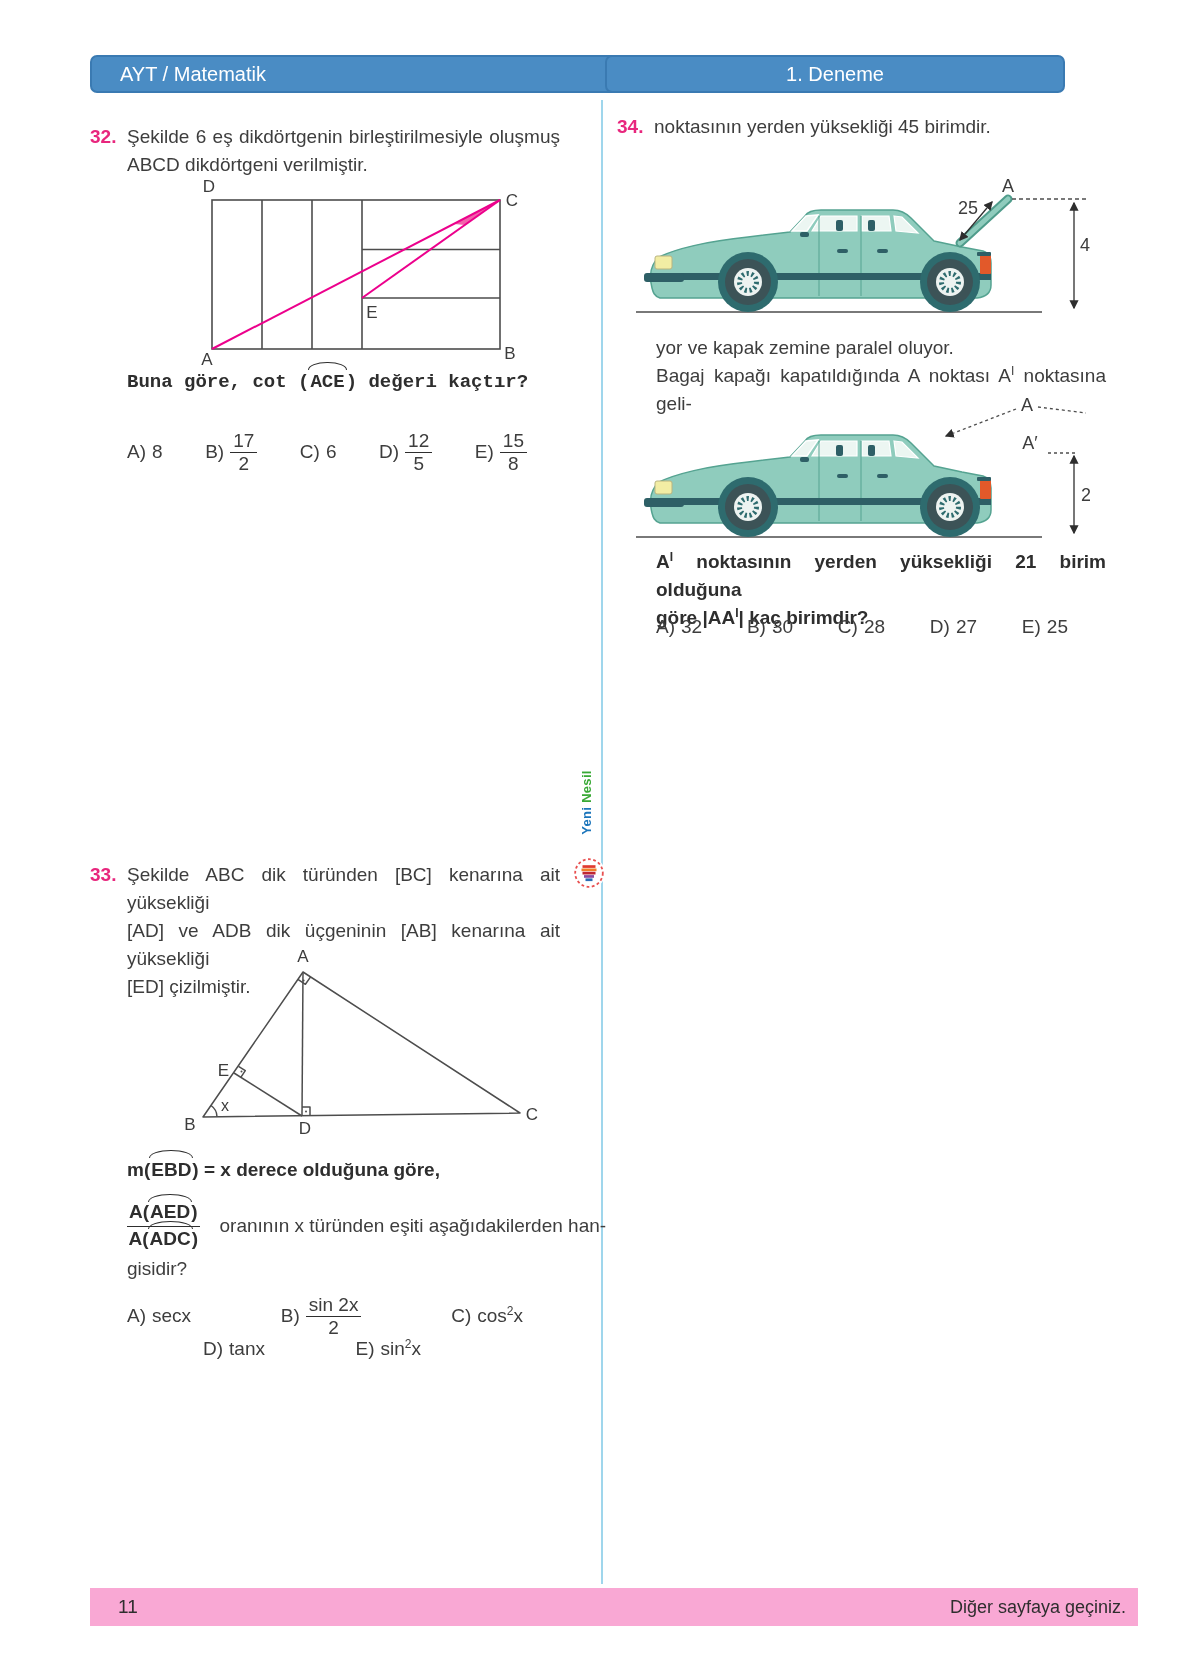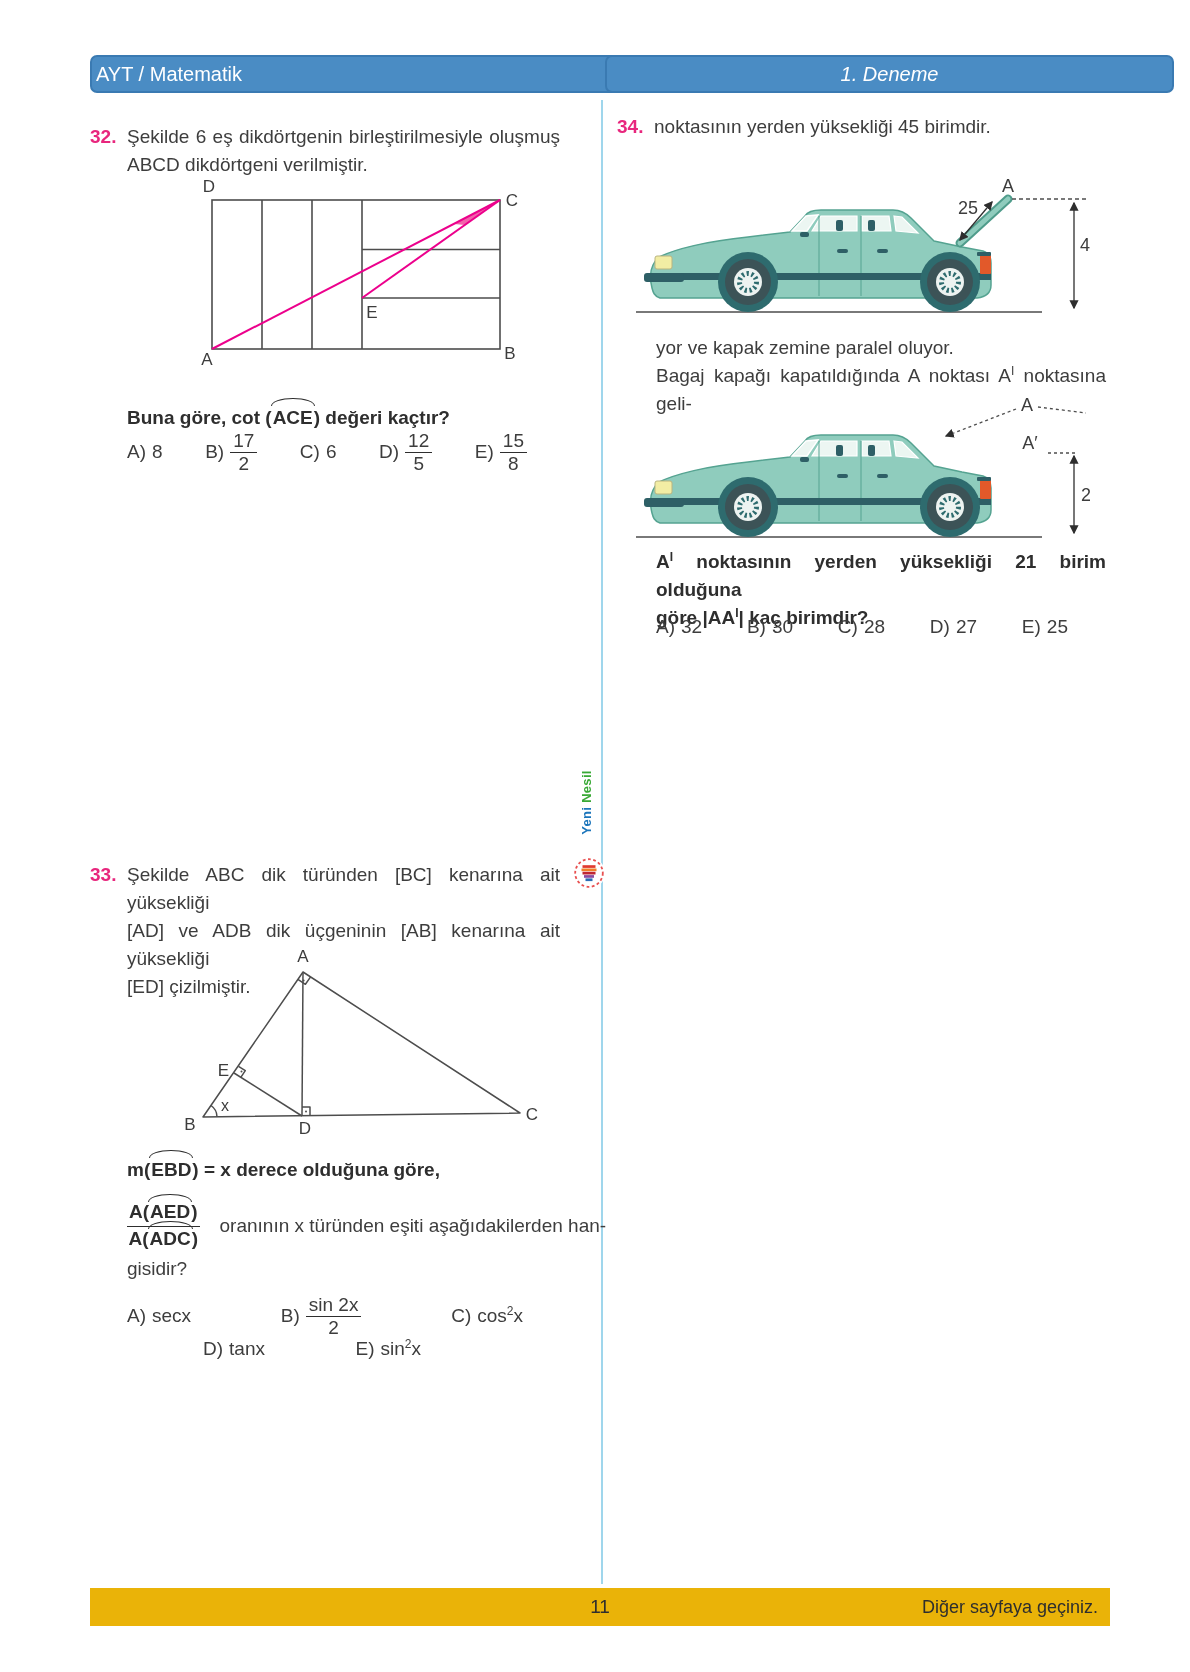--- a/index.html
+++ b/index.html
@@ -3,33 +3,33 @@
 <meta charset="utf-8">
 <style>
   html,body{margin:0;padding:0;background:#ffffff;}
   #page{position:relative;width:1190px;height:1672px;background:#ffffff;
         font-family:"Liberation Sans",sans-serif;color:#3d3d3d;overflow:hidden;}
   .abs{position:absolute;}
 
   
   .hbox{position:absolute;top:55px;height:38px;background:#4a8cc4;border:2px solid #3a7ab2;
         border-radius:7px;color:#ffffff;font-size:20px;display:flex;align-items:center;box-sizing:border-box;}
-  .hbox.left{left:90px;width:562px;padding-left:4px;}
-  .hbox.right{left:605px;width:569px;justify-content:center;font-style:italic;}
+  .hbox.left{left:90px;width:562px;padding-left:28px;}
+  .hbox.right{left:605px;width:460px;justify-content:center;}
 
   
   .divider{position:absolute;left:601px;top:100px;width:2px;height:1484px;background:#9fd6ec;}
   .logo-text{position:absolute;left:576px;top:750px;width:20px;height:104px;display:flex;align-items:center;justify-content:center;}
   .logo-text .rot{transform:rotate(-90deg);white-space:nowrap;font-size:13px;font-weight:bold;letter-spacing:.3px;}
   .lw1{color:#1b75bb;} .lw2{color:#39a935;}
   .logo-circle{position:absolute;left:572px;top:856px;width:34px;height:34px;}
 
   
-  .footer{position:absolute;left:90px;top:1588px;width:1020px;height:38px;background:#eab308;
-          display:flex;align-items:center;justify-content:center;font-size:19px;color:#2e2e2e;}
+  .footer{position:absolute;left:90px;top:1588px;width:1020px;height:38px;background:#f9a8d4;
+          display:flex;align-items:center;font-size:19px;color:#2e2e2e;padding-left:28px;}
   .footer .note{position:absolute;right:12px;font-size:18px;color:#2e2e2e;margin-left:12px;}
 
   
   .qblock{position:absolute;display:flex;}
   .qnum{color:#e8267d;font-weight:bold;font-size:19px;width:37px;flex:none;line-height:28px;}
   .qtext{font-size:19px;line-height:28px;color:#3d3d3d;flex:1;}
   .line{line-height:28px;}
   .jl{text-align:justify;text-align-last:justify;}
   .bold{font-weight:bold;color:#2e2e2e;}
   .prompt{position:absolute;font-size:19px;font-weight:bold;color:#2e2e2e;line-height:28px;}
@@ -103,21 +103,21 @@
       <line x1="62" y1="179" x2="350" y2="30"></line>
       <line x1="212" y1="128" x2="350" y2="30"></line>
     </g>
     <text class="figtext" x="59" y="22" text-anchor="middle">D</text>
     <text class="figtext" x="362" y="36" text-anchor="middle">C</text>
     <text class="figtext" x="57" y="195" text-anchor="middle">A</text>
     <text class="figtext" x="360" y="189" text-anchor="middle">B</text>
     <text class="figtext" x="222" y="148" text-anchor="middle">E</text>
   </svg>
 
-  <div class="prompt" style="left:127px;top:404px;">
+  <div class="prompt" style="left:127px;top:368px;font-family:Liberation Mono, monospace;">
     <span>Buna göre, cot (</span><span class="hat">ACE</span><span>) değeri kaçtır?</span>
   </div>
 
   <div class="optrow" style="left:127px;top:430px;width:400px;">
     <span class="opt">
       <span>A)</span>
         <span>8</span>
     </span>
     <span class="opt">
       <span>B)</span>

